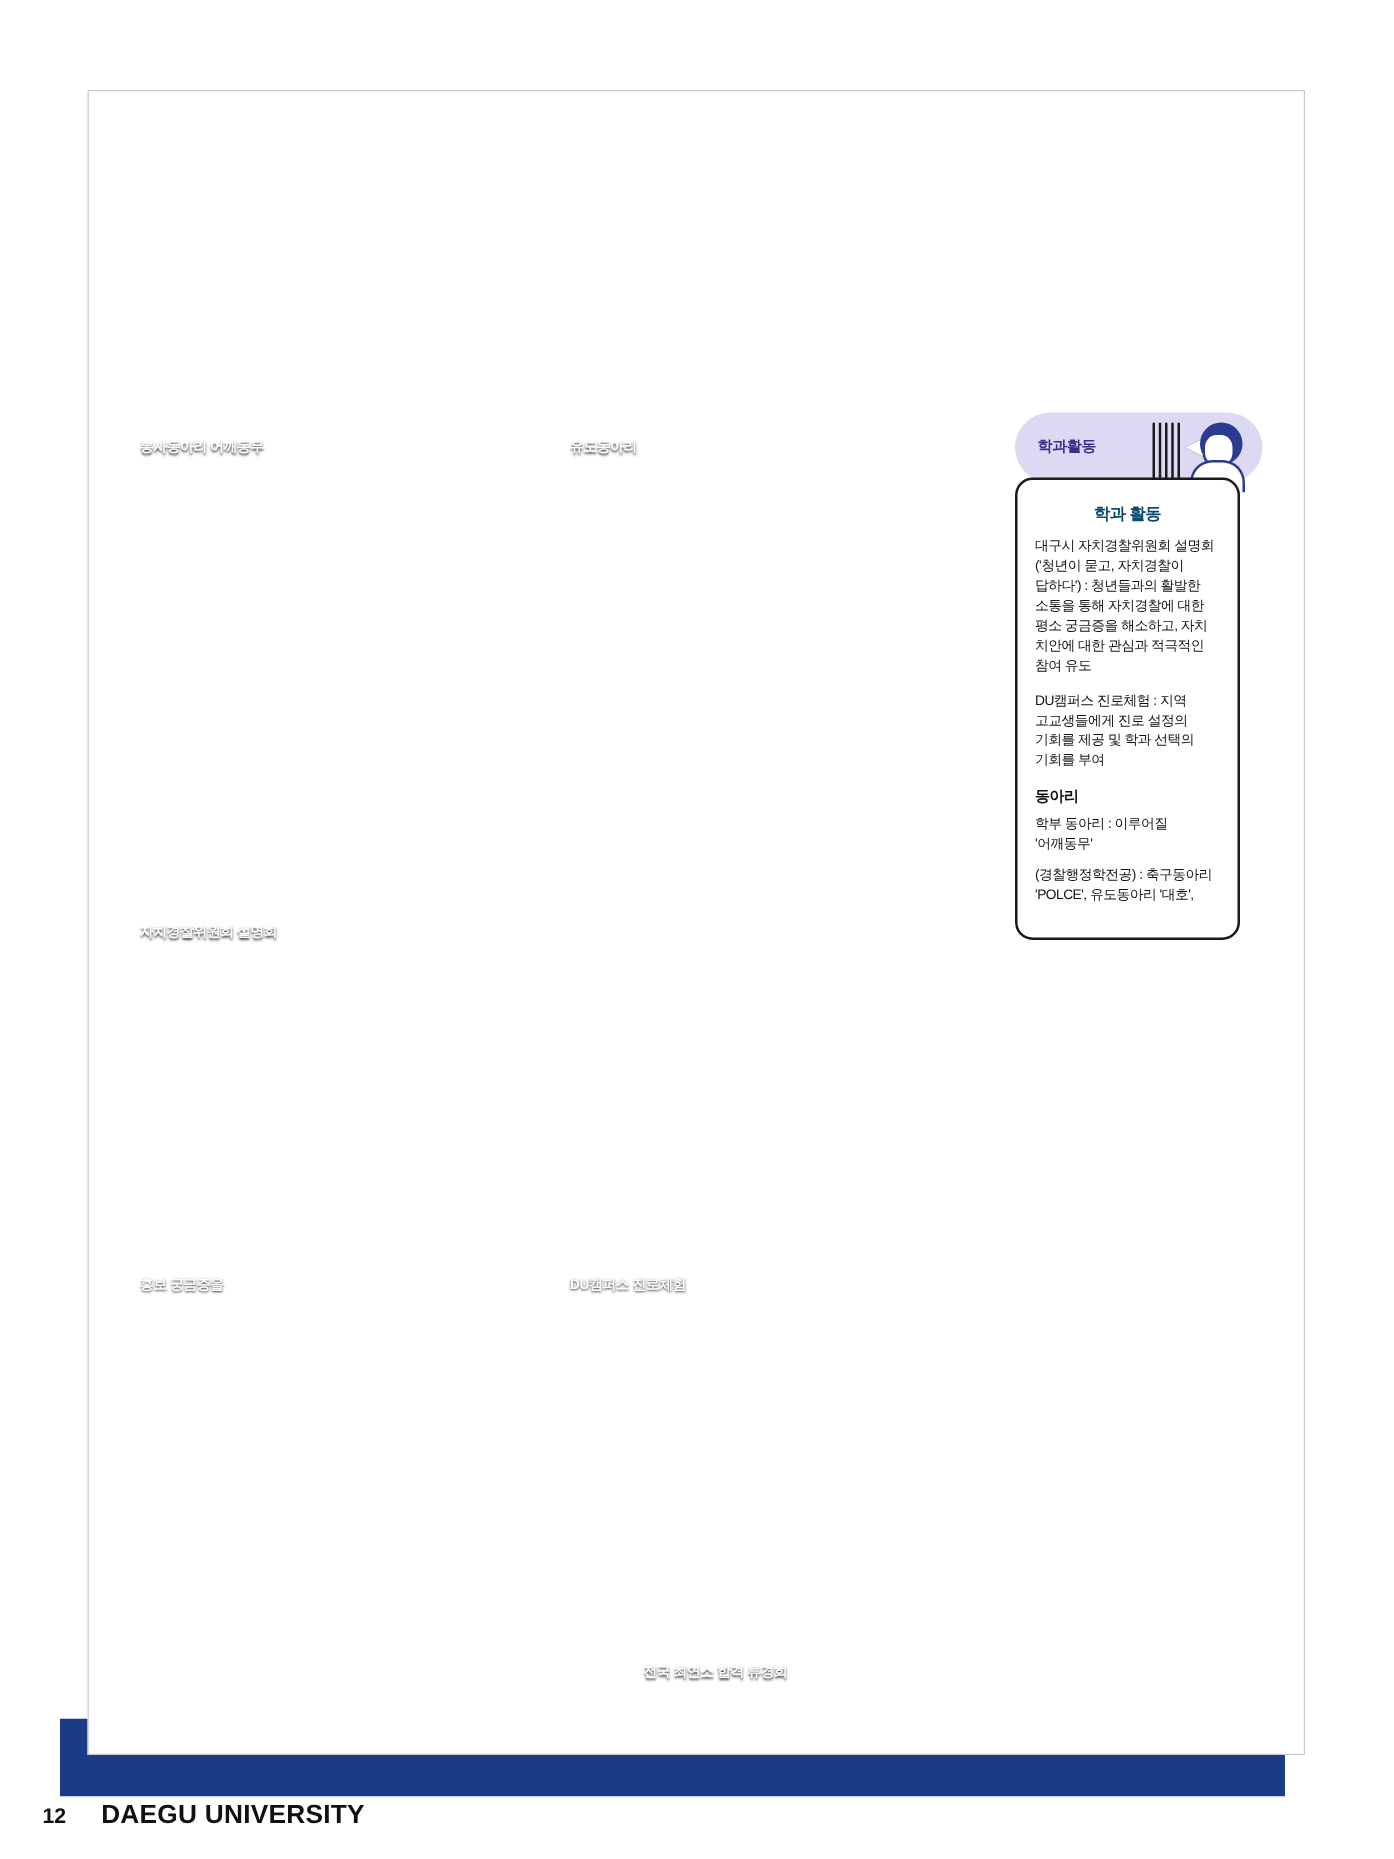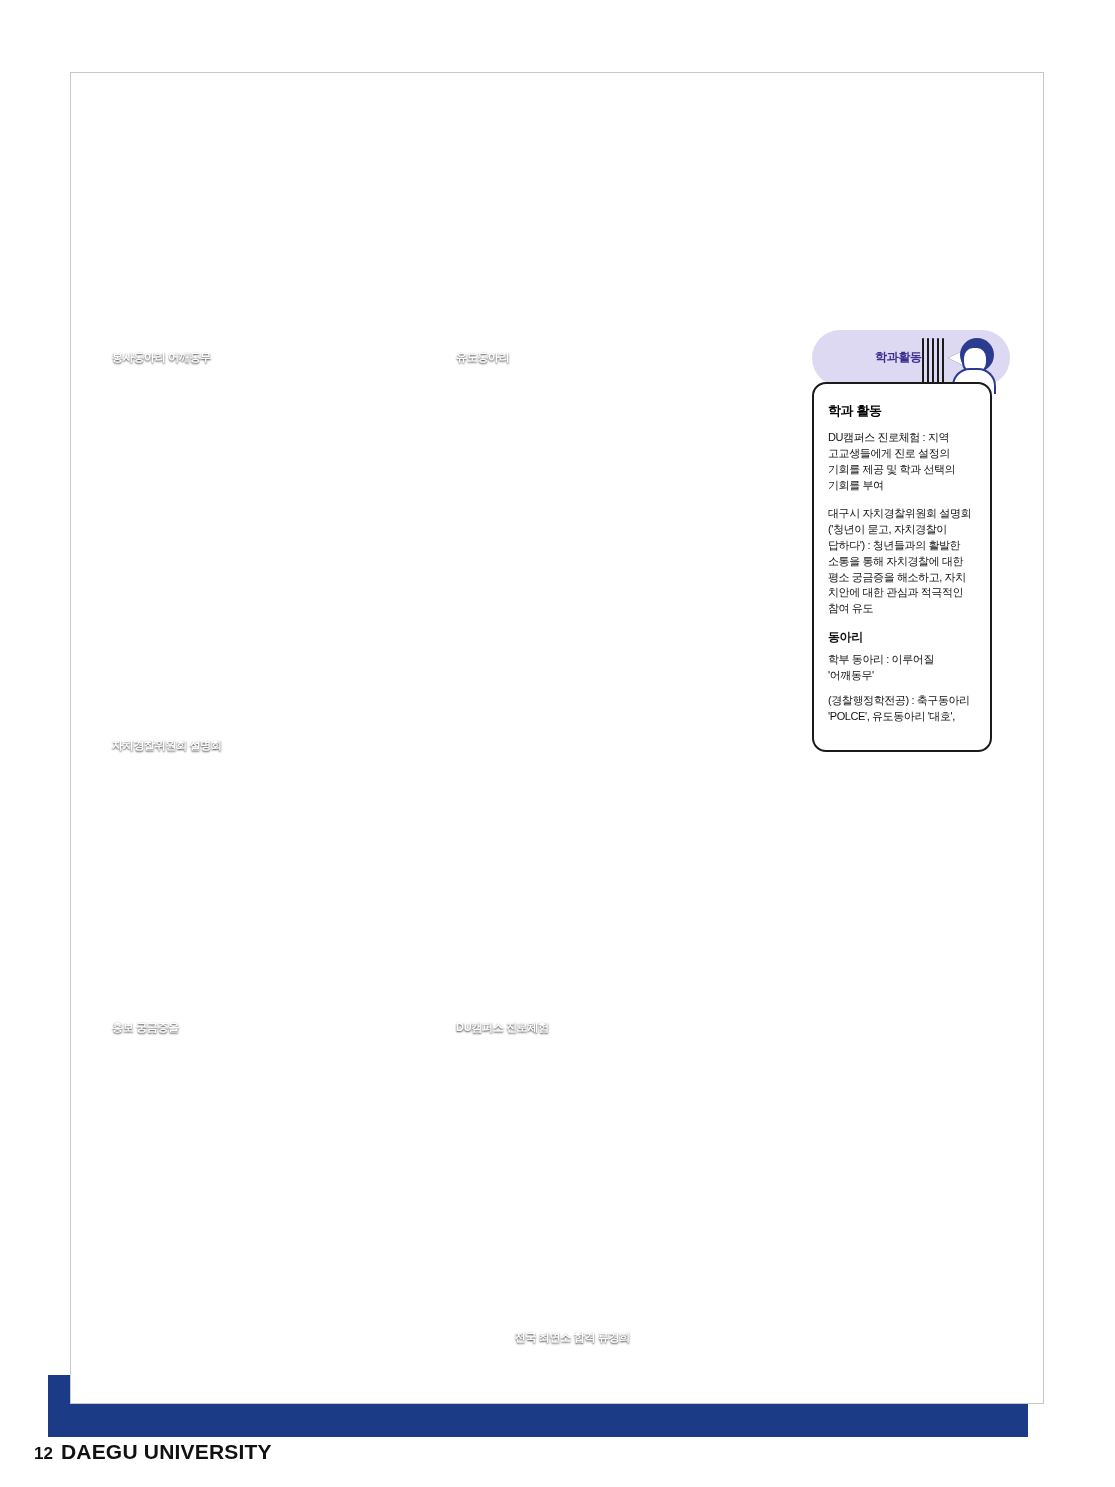--- a/index.html
+++ b/index.html
@@ -182,21 +182,20 @@
     z-index: 3;
   }
   .side-tab .tab-label {
     position: absolute;
     left: 18px;
     top: 19px;
     font-size: 12px;
     font-weight: bold;
     color: #3b2f8f;
     letter-spacing: -.3px;
-    margin-left: 45px;
   }
   .side-tab .person {
     position: absolute;
     right: 14px;
     top: 4px;
     width: 48px;
     height: 58px;
   }
   .p-hair { position:absolute; right:2px; top:4px; width:34px; height:34px;
     border-radius:50%; background:#2b3b8f; }
@@ -208,21 +207,22 @@
   .megaphone { position:absolute; left:0; top:14px; width:0; height:0;
     border-top:10px solid transparent; border-bottom:10px solid transparent;
     border-right:20px solid #ffffff; filter: drop-shadow(0 0 0 #1a1a1a); }
   .waves { position:absolute; left:-26px; top:4px; width:26px; height:46px; }
   .waves i { position:absolute; top:0; width:2px; height:100%; background:#1a1a1a; border-radius:2px; }
 
   .side-card h3 {
     margin: 0 0 10px 0;
     font-size: 13px;
     letter-spacing: -.4px;
-    color: #000000;
+    color: #0c4a6e;
+    text-align: center;
   }
   .side-card p {
     margin: 0 0 12px 0;
     font-size: 11px;
     line-height: 1.45;
     letter-spacing: -.4px;
     color: #111;
     word-break: keep-all;
   }
   .side-card h4 {
@@ -233,21 +233,21 @@
   }
   .side-card p.tight { margin-bottom: 9px; }
 
   
   .footer {
     position: absolute;
     left: 34px;
     top: 1440px;
     display: flex;
     align-items: baseline;
-    gap: 8px;
+    gap: 28px;
     z-index: 5;
   }
   .footer .pagenum {
     font-size: 17px;
     font-weight: bold;
     color: #111;
   }
   .footer .brand {
     font-size: 21px;
     font-weight: bold;
@@ -369,22 +369,22 @@
       </div>
       <div class="megaphone"></div>
       <div class="p-hair"></div>
       <div class="p-face"></div>
       <div class="p-body"></div>
     </div>
   </div>
 
   <div class="side-card">
     <h3>학과 활동</h3>
+    <p>대구시 자치경찰위원회 설명회('청년이 묻고, 자치경찰이 답하다') : 청년들과의 활발한 소통을 통해 자치경찰에 대한 평소 궁금증을 해소하고, 자치 치안에 대한 관심과 적극적인 참여 유도</p>
     <p>DU캠퍼스 진로체험 : 지역 고교생들에게 진로 설정의 기회를 제공 및 학과 선택의 기회를 부여</p>
-    <p>대구시 자치경찰위원회 설명회('청년이 묻고, 자치경찰이 답하다') : 청년들과의 활발한 소통을 통해 자치경찰에 대한 평소 궁금증을 해소하고, 자치 치안에 대한 관심과 적극적인 참여 유도</p>
     <h4>동아리</h4>
     <p class="tight">학부 동아리 : 이루어질 '어깨동무'</p>
     <p class="tight">(경찰행정학전공) : 축구동아리 'POLCE', 유도동아리 '대호',</p>
   </div>
 
   <div class="footer">
     <div class="pagenum">12</div>
     <div class="brand">DAEGU UNIVERSITY</div>
   </div>
 

